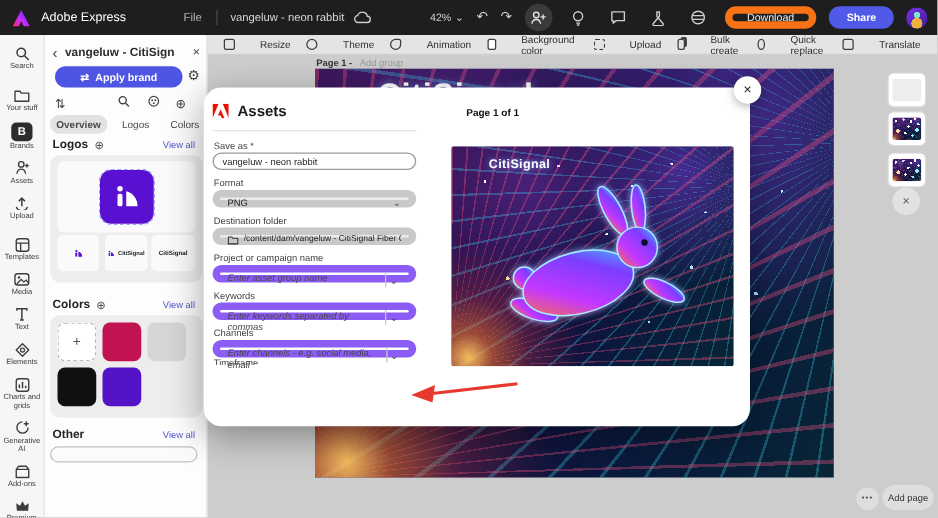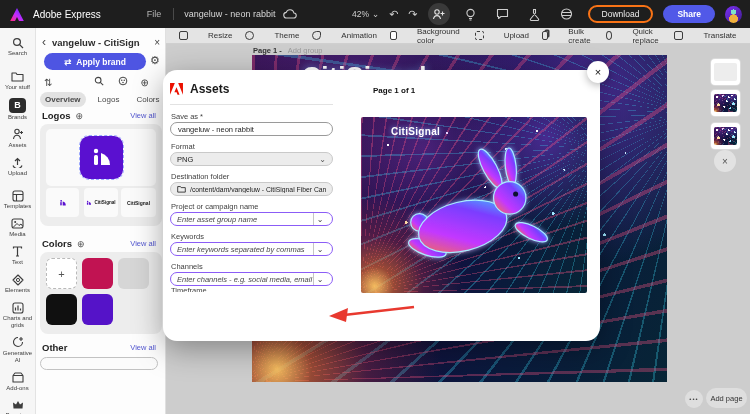--- a/index.html
+++ b/index.html
@@ -12,21 +12,21 @@
   .tb-brand{font-weight:normal;font-size:10px;color:#fff;margin-left:8px}
   .tb-file{color:#b5b5b5;font-size:9px;margin-left:46px}
   .tb-sep{width:1px;height:12px;background:#4a4a4a;margin-left:12px}
   .tb-doc{color:#d8d8d8;font-size:9px;margin-left:10px}
   .tb-right{margin-left:auto;display:flex;align-items:center;gap:10px;padding-right:8px}
   .tb-zoom{display:flex;align-items:center;gap:3px;color:#cfcfcf;font-size:8.5px;cursor:pointer}
   .tb-glyph{color:#cfcfcf;font-size:11px;line-height:1;cursor:pointer}
   .tb-iconbtn{width:22px;height:22px;display:flex;align-items:center;justify-content:center;border-radius:50%;cursor:pointer}
   .tb-iconbtn.hl{background:#3a3a3a}
   .pill{border-radius:12px;font-size:8.5px;display:flex;align-items:center;justify-content:center;cursor:pointer}
-  .btn-download{border:2px solid #f97316;color:#ececec;height:18px;padding:0 12px}
+  .btn-download{border:6px solid #f97316;color:#ececec;height:18px;padding:0 12px}
   .btn-share{background:#5159e8;color:#fff;height:18px;padding:0 14px;font-weight:bold}
   .avatar{width:17px;height:17px;border-radius:50%;background:radial-gradient(circle at 50% 35%,#7fe3c9 18%,transparent 19%),radial-gradient(circle at 50% 75%,#f0b13c 28%,transparent 30%),linear-gradient(140deg,#7b2ff7,#3f1d8c);cursor:pointer}
 
   
   .rail{position:absolute;left:0;top:28px;width:36px;height:386px;background:#f6f6f6;border-right:1px solid #e3e3e3;display:flex;flex-direction:column;align-items:center;padding-top:5px}
   .rail-item{width:36px;display:flex;flex-direction:column;align-items:center;justify-content:center;gap:1px;padding:3px 0 4px;cursor:pointer}
   .rail-item span.lbl{font-size:6px;color:#3d3d3d;text-align:center;line-height:1.15;width:34px}
   .rail-ic{width:13px;height:13px;display:flex;align-items:center;justify-content:center;color:#3d3d3d}
   .rail-div{width:22px;height:1px;background:#dcdcdc;margin:3px 0}
   .brands-box{width:17px;height:15px;background:#2c2c2c;border-radius:4px;color:#fff;font-size:9px;font-weight:bold;display:flex;align-items:center;justify-content:center}
@@ -92,21 +92,21 @@
   .addpage-btn{position:absolute;left:706px;top:388px;width:41px;height:20px;border-radius:11px;background:#dedede;color:#333;font-size:7.5px;display:flex;align-items:center;justify-content:center;cursor:pointer}
 
   
   .modal{position:absolute;left:163px;top:70px;width:437px;height:271px;background:#fff;border-radius:14px;box-shadow:0 8px 30px rgba(0,0,0,.35)}
   .m-head{position:absolute;left:7px;top:12px;display:flex;align-items:center;gap:7px}
   .m-title{font-size:12px;font-weight:bold;color:#1a1a1a}
   .m-div{position:absolute;left:7px;top:34px;width:163px;height:1px;background:#e2e2e2}
   .f-label{position:absolute;left:8px;font-size:7.5px;color:#3f3f3f}
   .req{color:#3f3f3f;margin-left:2px}
   .f-input{position:absolute;left:7px;width:163px;height:14px;border:1px solid #9a9a9a;border-radius:7px;background:#fff;font-size:7.5px;color:#1f1f1f;display:flex;align-items:center;padding:0 7px}
-  .f-select{position:absolute;left:7px;width:163px;height:14px;border:1px solid #8b5cf6;border-radius:7px;background:#fff;font-size:7.5px;color:#222;display:flex;align-items:center;padding:0 6px;cursor:pointer}
+  .f-select{position:absolute;left:7px;width:163px;height:14px;border:6px solid #8b5cf6;border-radius:7px;background:#fff;font-size:7.5px;color:#222;display:flex;align-items:flex-start;padding:0 6px;cursor:pointer}
   .f-select.gray{background:#ececec;border-color:#c9c9c9}
   .f-select .chev{margin-left:auto;color:#555;font-size:8px}
   .f-select .chevbox{margin-left:auto;width:13px;height:12px;border-left:1px solid #c6c6c6;display:flex;align-items:center;justify-content:center;color:#444;font-size:8px}
   .ital{font-style:italic;color:#474747}
   .timeframe-clip{position:absolute;left:8px;top:216px;height:6px;overflow:hidden;font-size:7.5px;color:#3f3f3f}
   .upload-btn{position:absolute;left:7px;top:237px;width:161px;height:20px;border-radius:11px;background:#5055e0;color:#fff;font-size:8px;font-weight:bold;display:flex;align-items:center;justify-content:center;cursor:pointer}
   .m-pageind{position:absolute;left:210px;top:16px;font-size:8px;font-weight:bold;color:#111}
   .m-preview{position:absolute;left:198px;top:47px;width:226px;height:176px;border-radius:2px}
   .prev-title{position:absolute;left:30px;top:9px;font-size:10px;font-weight:bold;color:#fff;letter-spacing:.3px;text-shadow:0 0 5px rgba(120,180,255,.9)}
   .modal-x{position:absolute;left:587px;top:61px;width:22px;height:22px;border-radius:50%;background:#fff;box-shadow:0 2px 8px rgba(0,0,0,.3);display:flex;align-items:center;justify-content:center;font-size:11px;color:#111;cursor:pointer;z-index:30}

